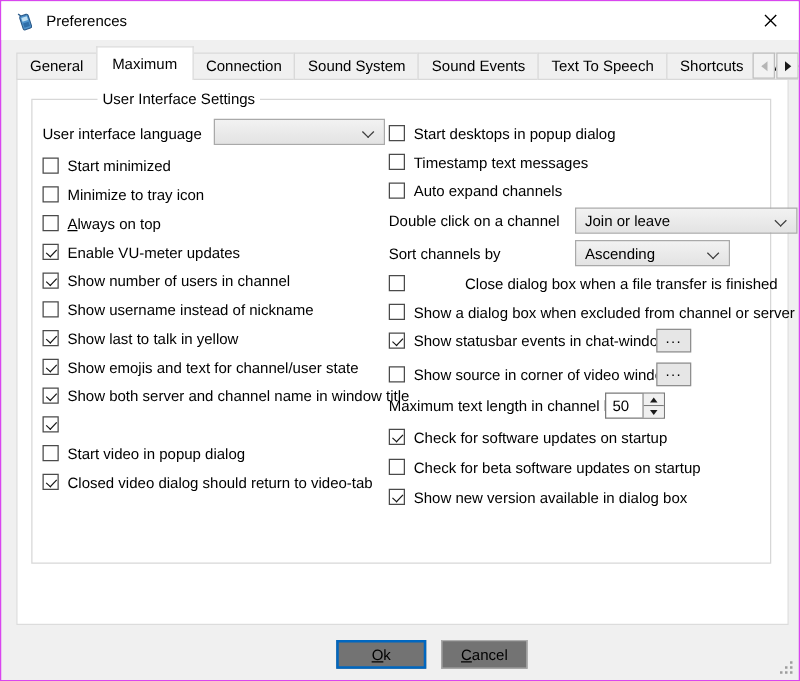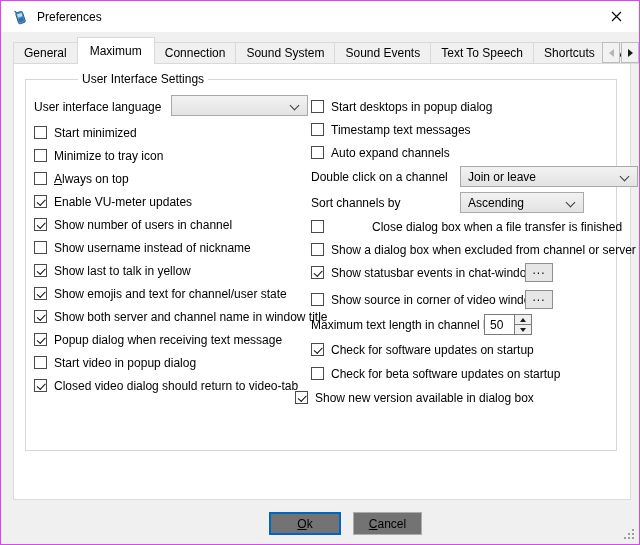--- a/index.html
+++ b/index.html
@@ -162,21 +162,20 @@
   <div class="row" style="left:33px; top:284px;">
     <span class="cb checked"></span>
     <span class="label">Show emojis and text for channel/user state</span>
   </div>
   <div class="row" style="left:33px; top:307px;">
     <span class="cb checked"></span>
     <span class="label">Show both server and channel name in window title</span>
   </div>
   <div class="row" style="left:33px; top:330px;">
     <span class="cb checked"></span>
-    <span class="label">Popup dialog when receiving text message</span>
   </div>
   <div class="row" style="left:33px; top:353px;">
     <span class="cb"></span>
     <span class="label">Start video in popup dialog</span>
   </div>
   <div class="row" style="left:33px; top:376px;">
     <span class="cb checked"></span>
     <span class="label">Closed video dialog should return to video-tab</span>
   </div>
 
@@ -250,21 +249,21 @@
   </div>
 
   <div class="row" style="left:310px; top:340px;">
     <span class="cb checked"></span>
     <span class="label">Check for software updates on startup</span>
   </div>
   <div class="row" style="left:310px; top:364px;">
     <span class="cb"></span>
     <span class="label">Check for beta software updates on startup</span>
   </div>
-  <div class="row" style="left:294px; top:388px;">
+  <div class="row" style="left:310px; top:388px;">
     <span class="cb checked"></span>
     <span class="label">Show new version available in dialog box</span>
   </div>
 
   <div class="btn" id="ok-btn">
     <span><span class="u">O</span><span>k</span></span>
   </div>
   <div class="btn" id="cancel-btn">
     <span><span class="u">C</span><span>ancel</span></span>
   </div>

